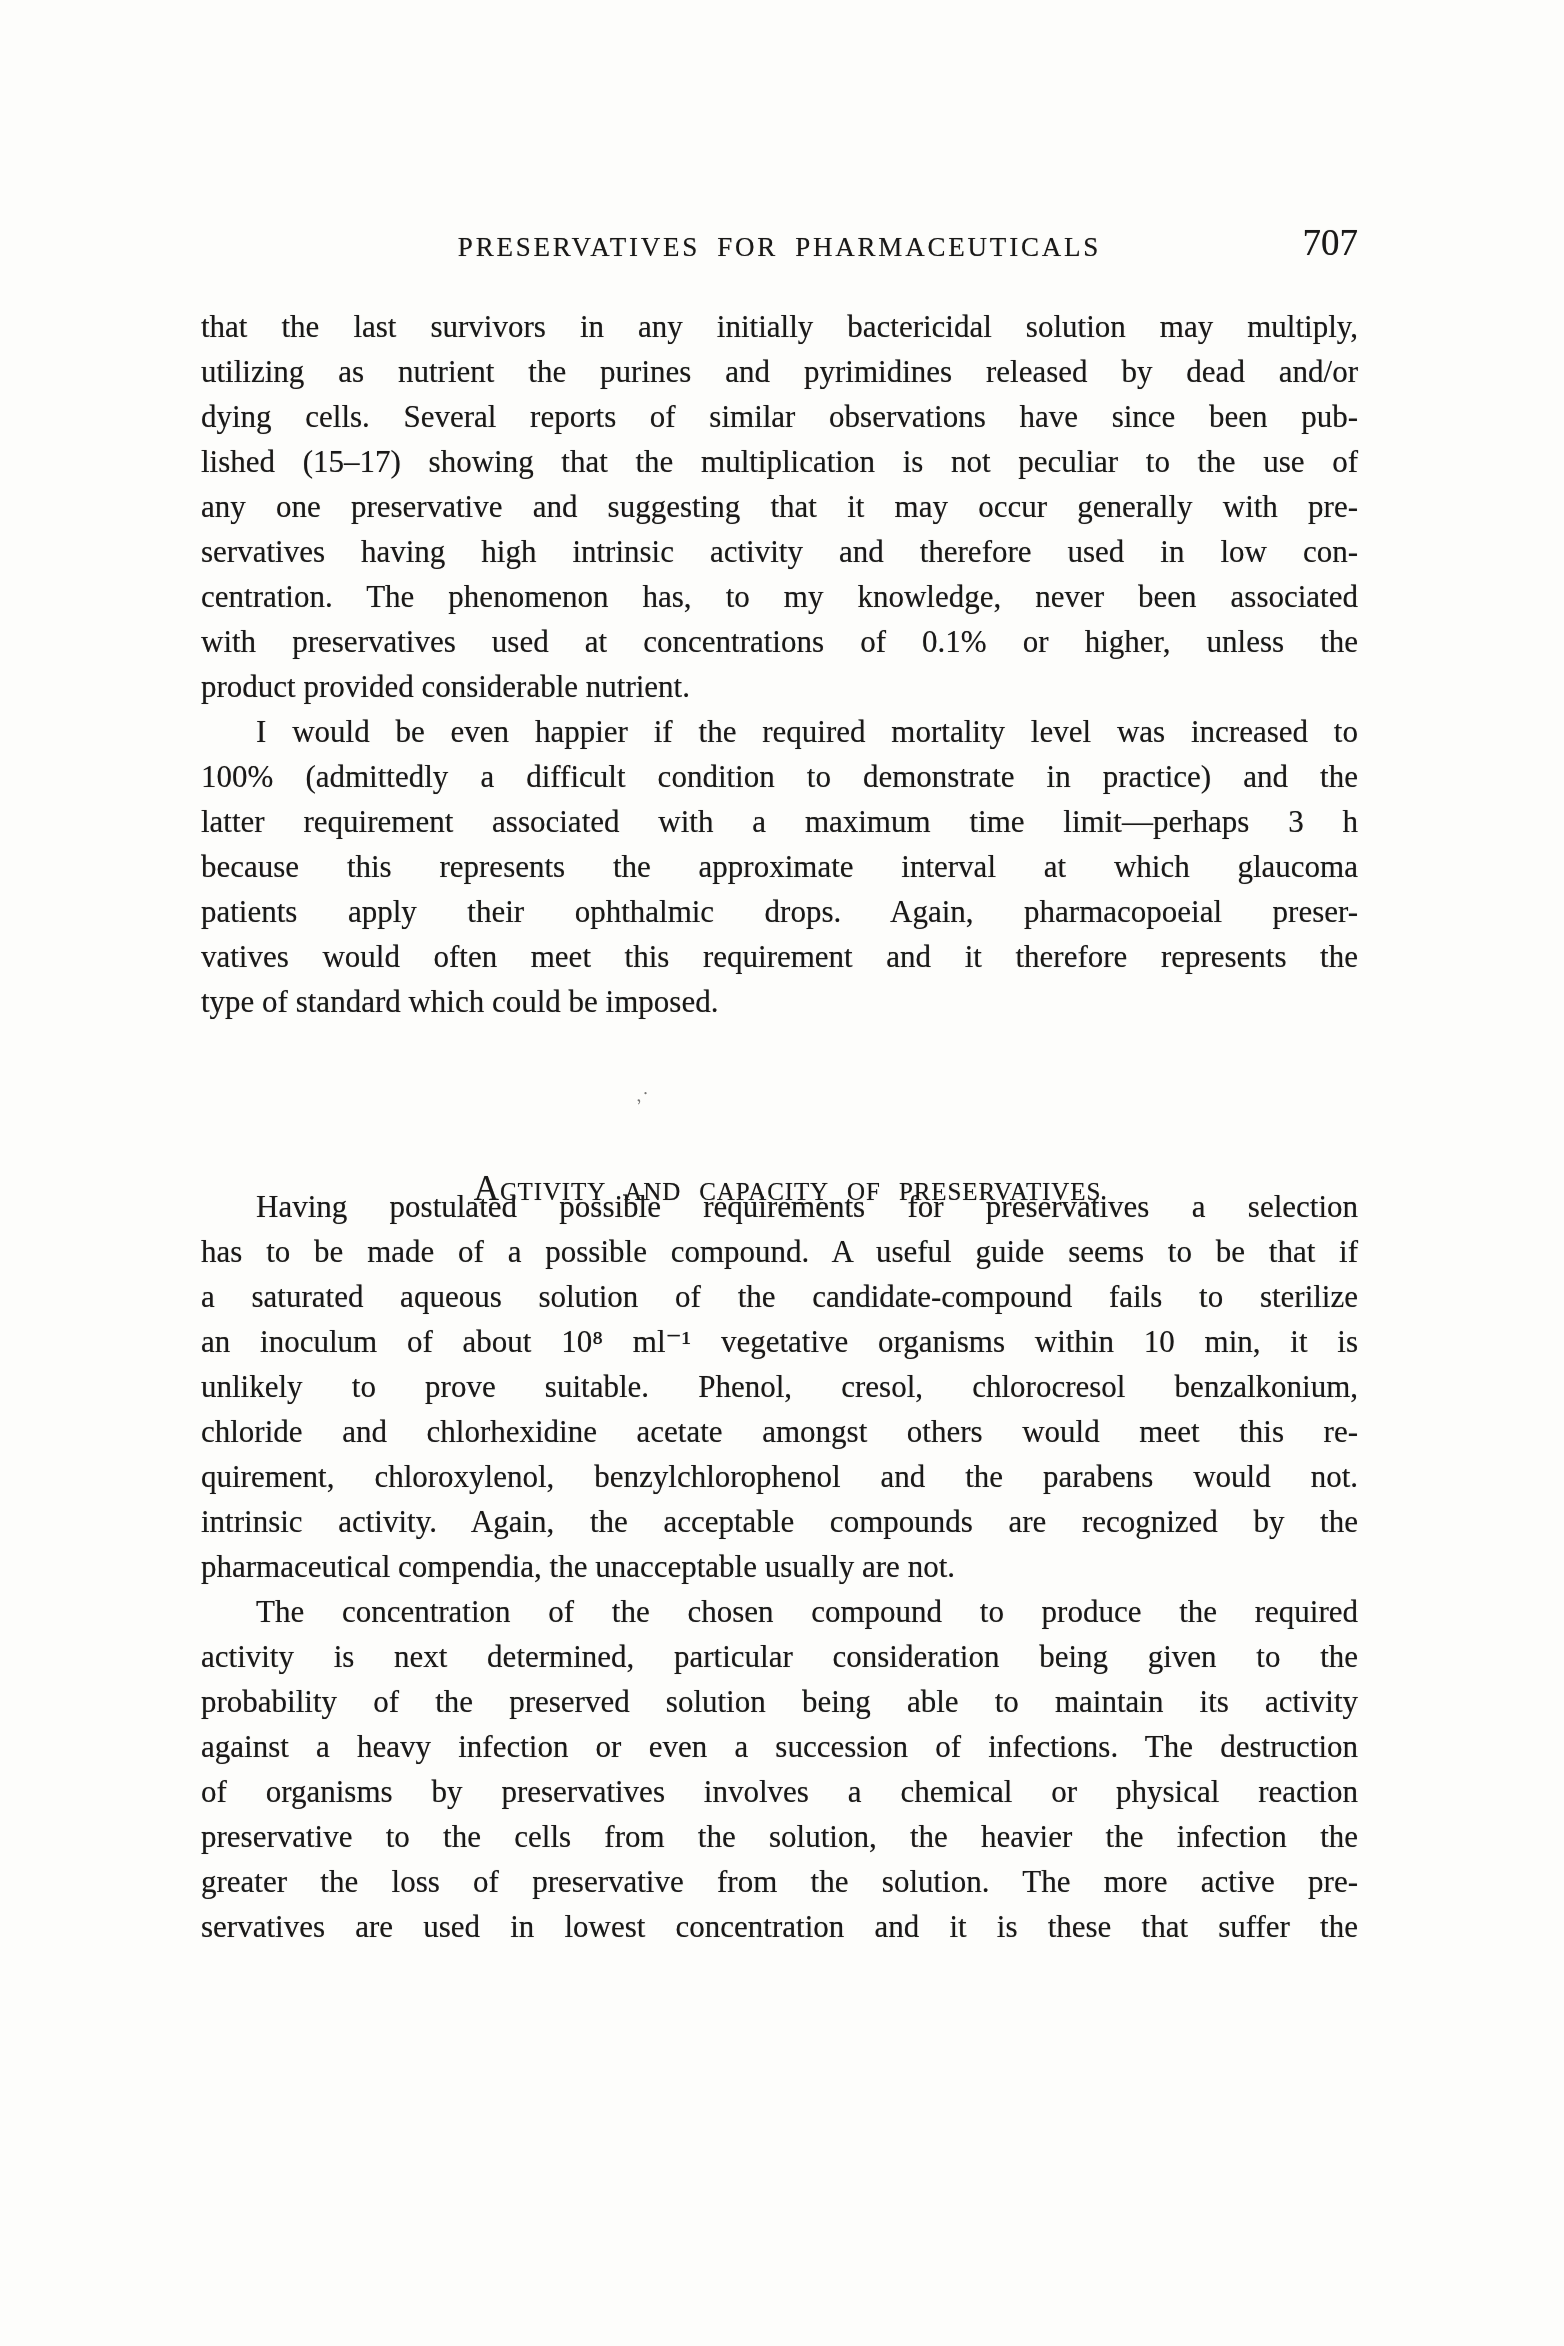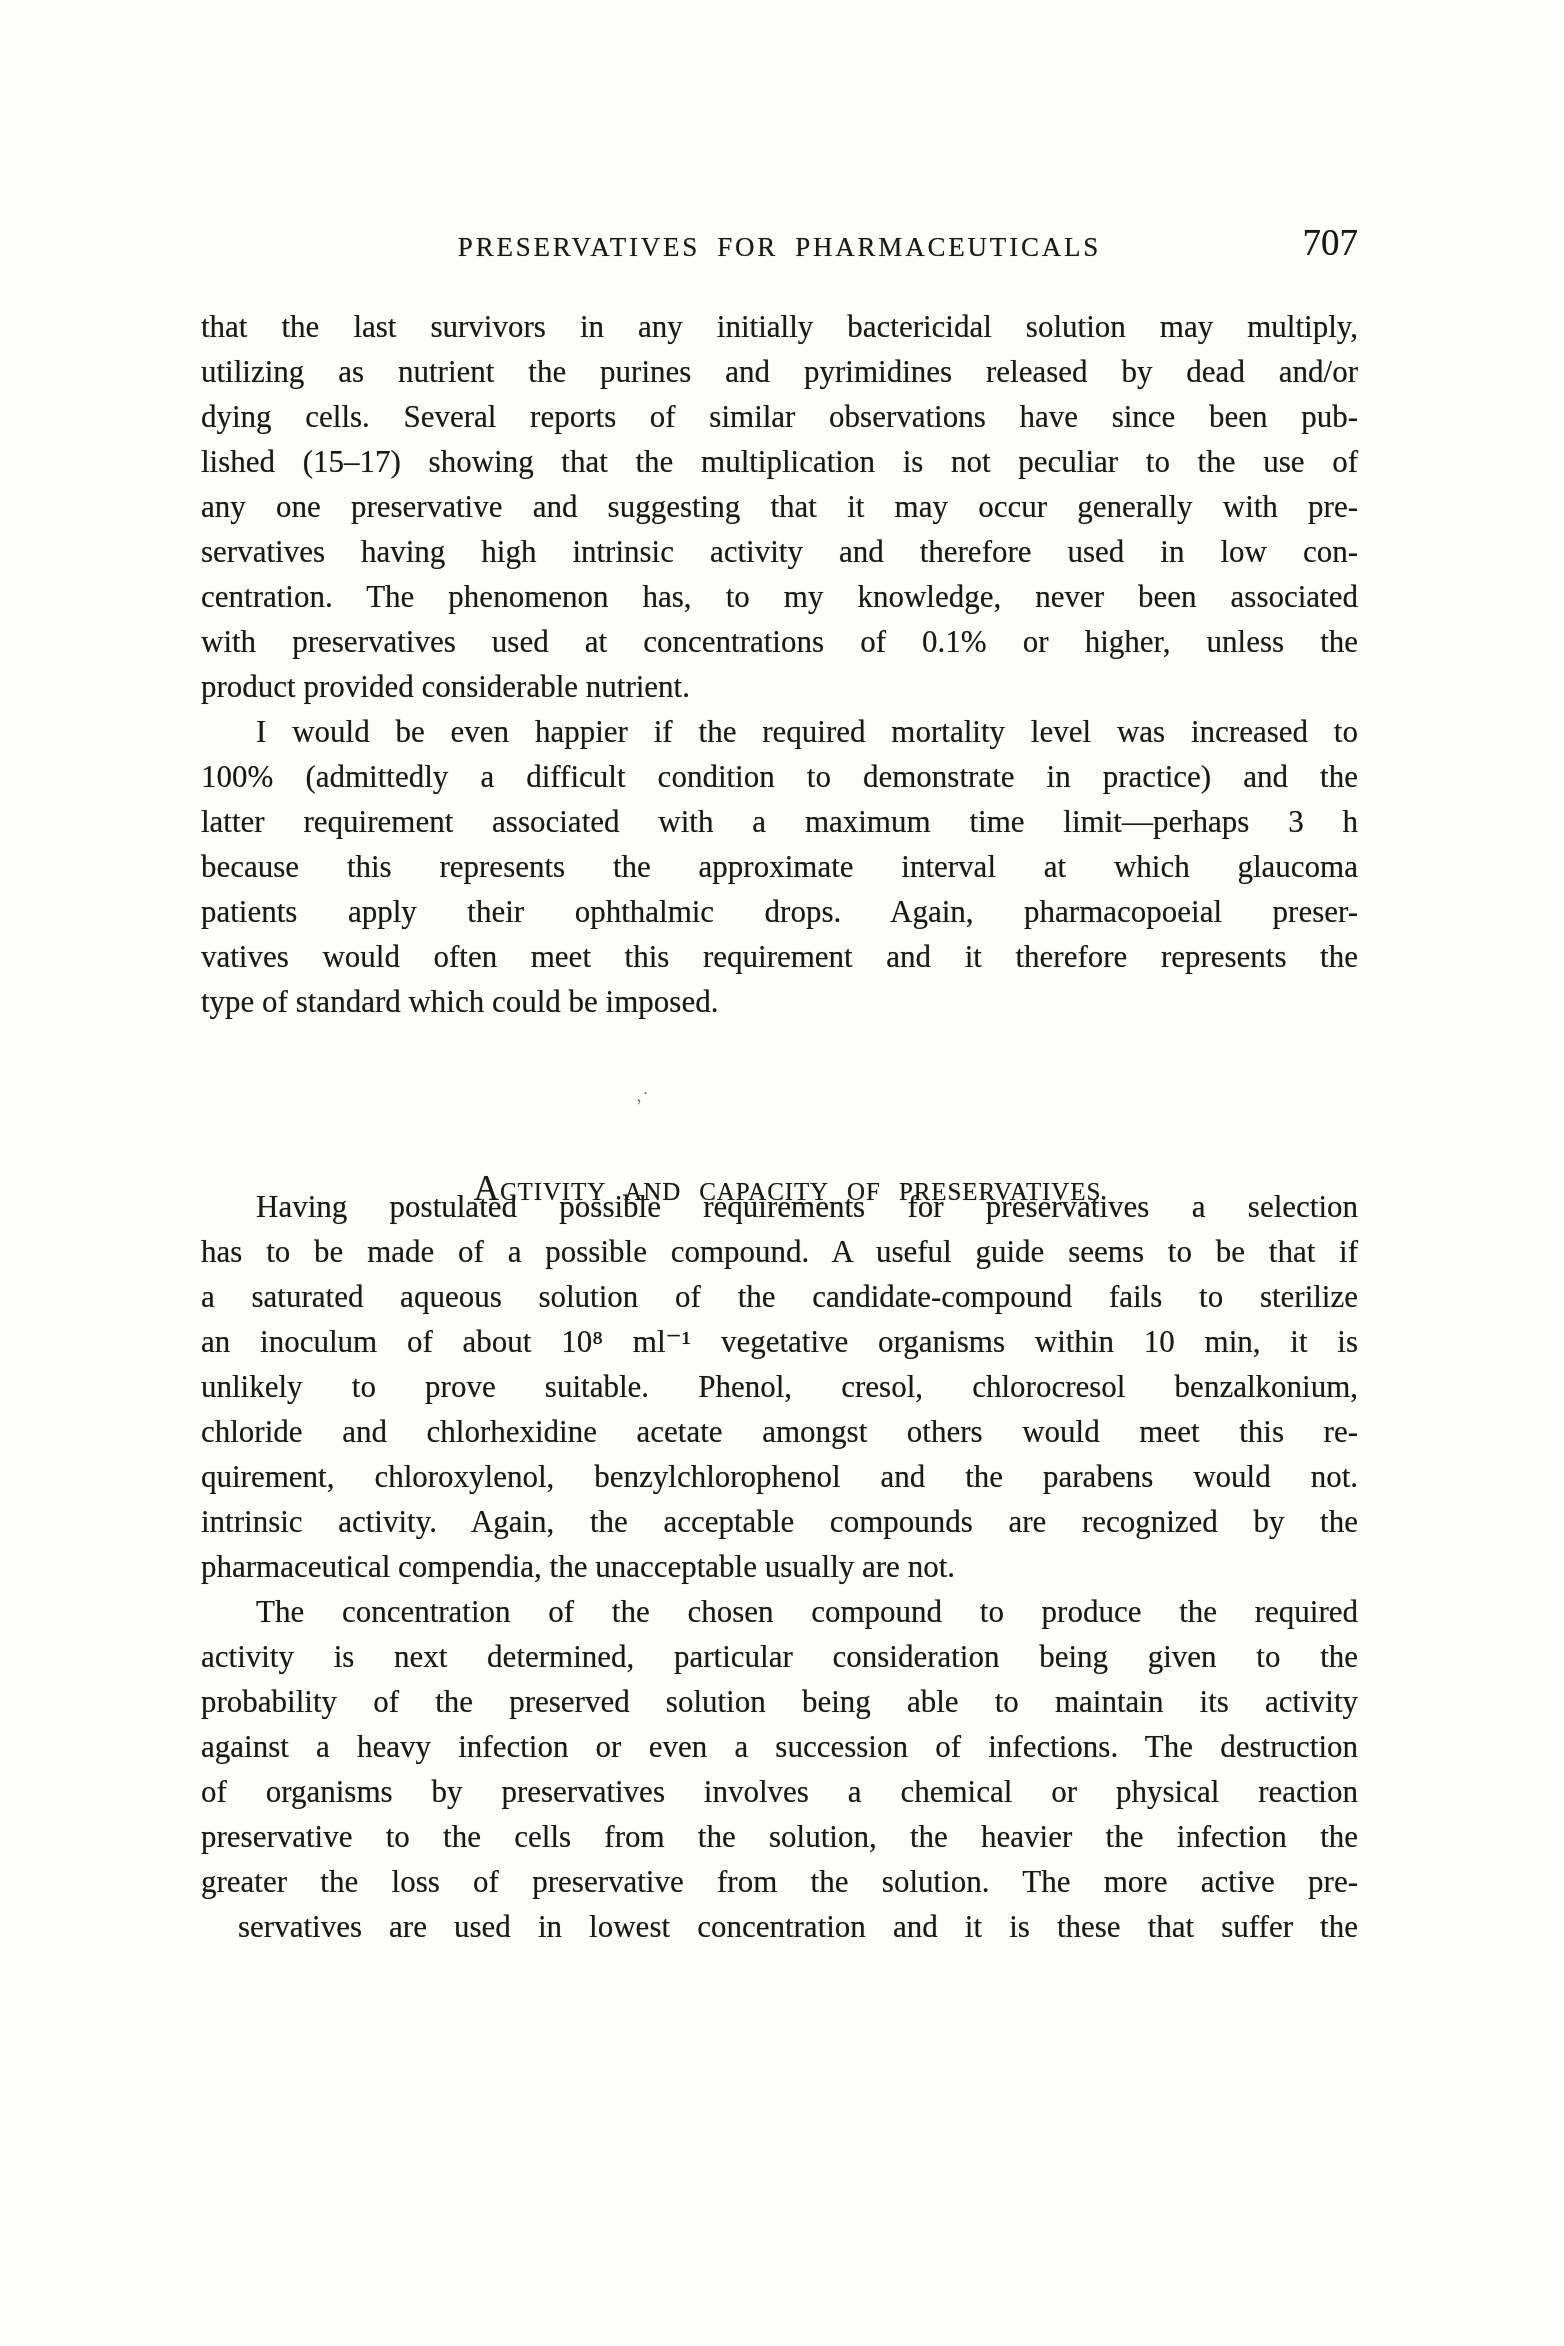--- a/index.html
+++ b/index.html
@@ -36,21 +36,21 @@
   }
   .tb-top { top: 304px; }
   .tb-bottom { top: 1184px; }
   .para .line {
     font-size: 31px; line-height: 45px;
     text-align: justify; text-align-last: justify;
     text-shadow: 0 0 0.7px rgba(26,25,24,0.55);
     white-space: normal;
   }
   .para .line.line-last { text-align-last: left; }
-  .para.justify-last .line.line-last { text-align-last: justify; margin-left: 37px; }
+  .para.justify-last .line.line-last { text-align-last: justify; }
   .para.indent .line:first-child { text-indent: 55px; }
   .section-heading {
     position: absolute; top: 1161px; left: 201px; width: 1157px;
     margin: 8px; text-align: center;
     font-size: 35px; font-weight: normal;
     font-variant: small-caps;
     letter-spacing: 0.9px; word-spacing: 8.4px;
     text-shadow: 0 0 0.7px rgba(26,25,24,0.55);
   }
   .artifact {

